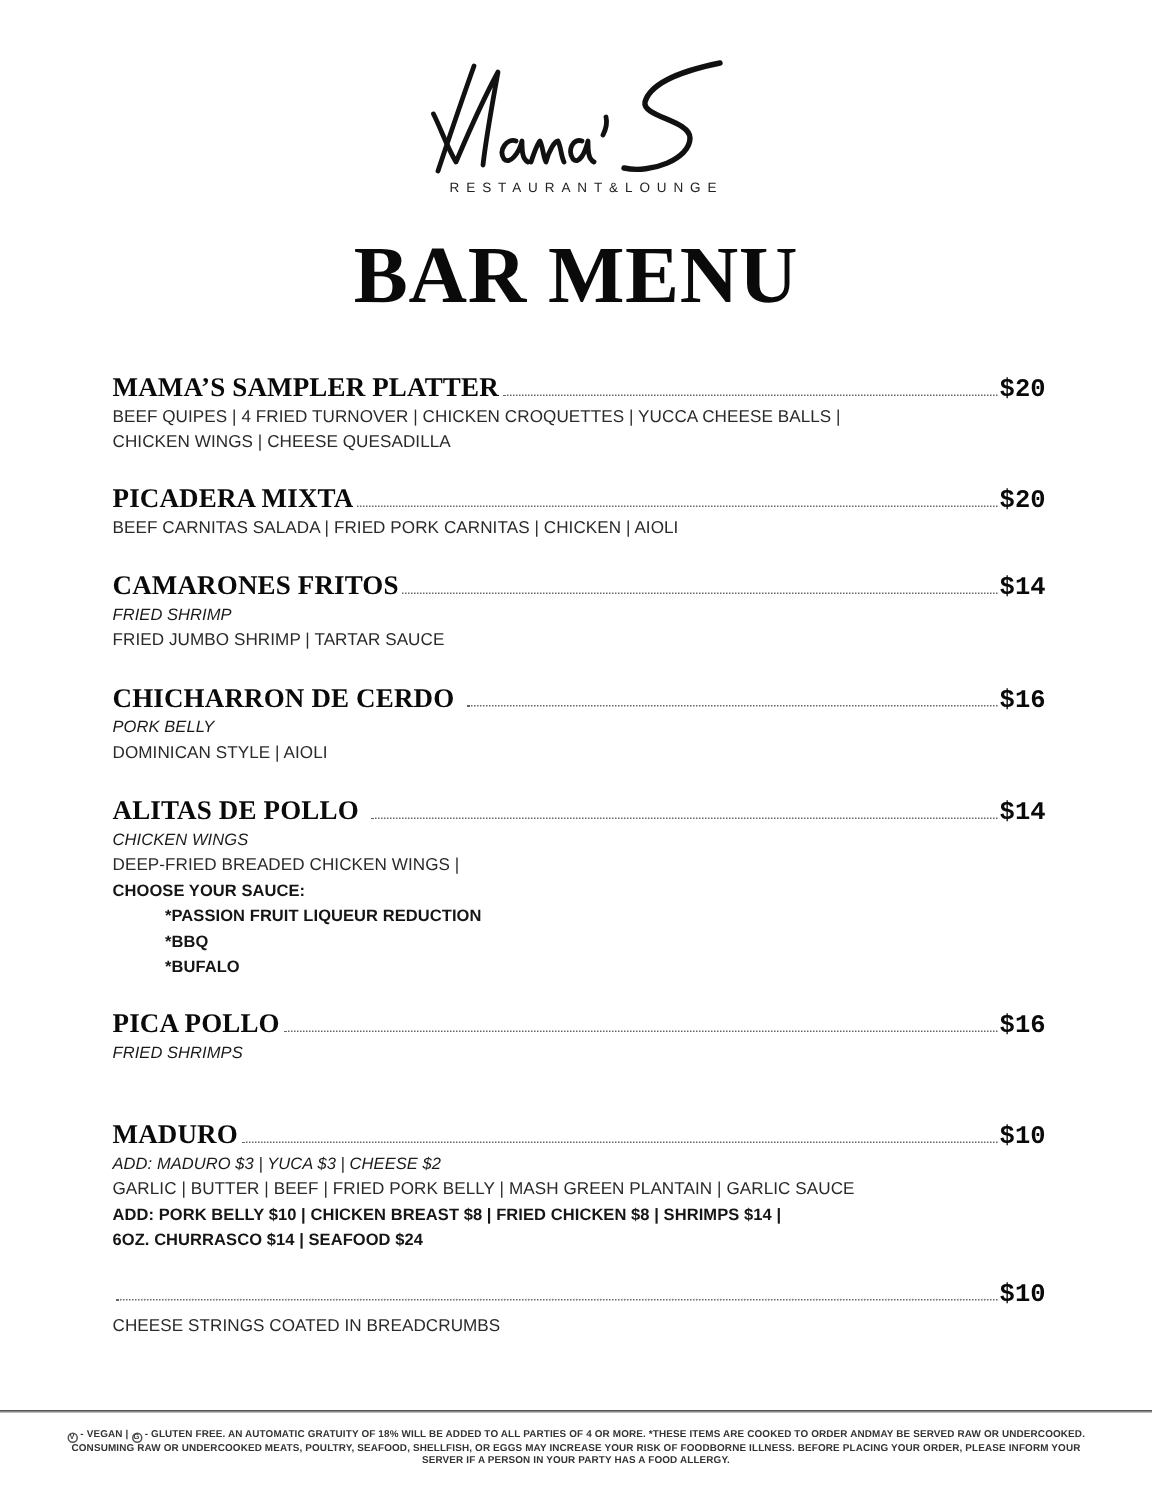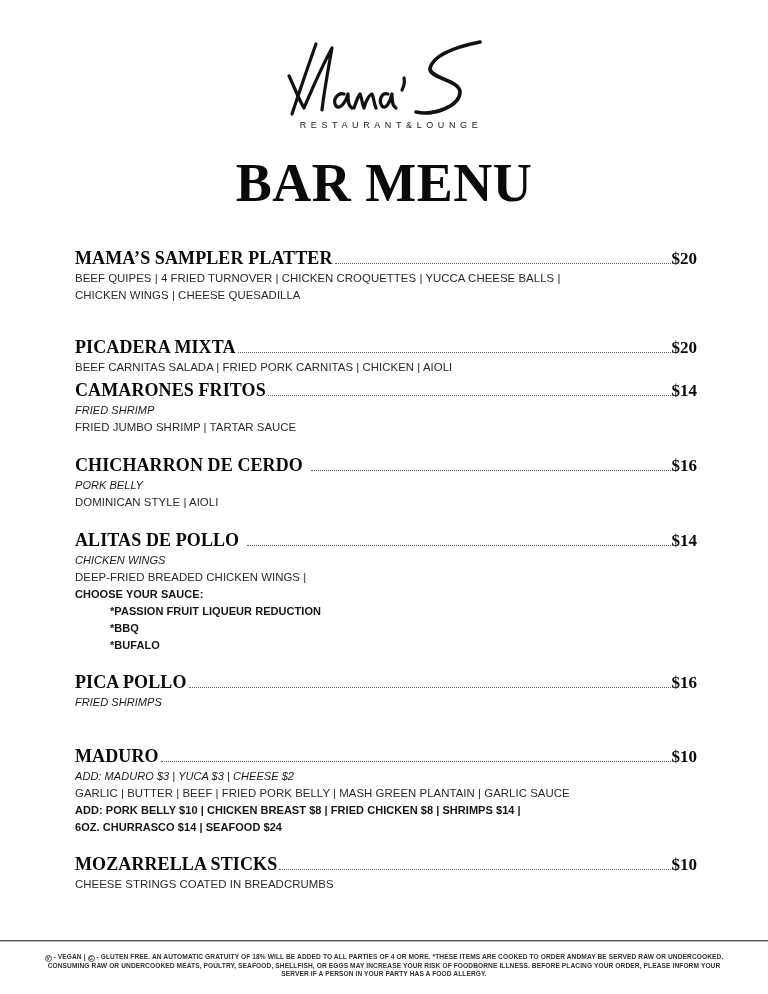--- a/index.html
+++ b/index.html
@@ -26,21 +26,21 @@
       display: flex; align-items: baseline; height: 22px;
     }
     .item-name {
       font-family: "Liberation Serif", serif; font-weight: bold; font-size: 18px;
       color: #0a0a0a; white-space: nowrap; letter-spacing: 0.1px; text-align: right;
     }
     .leader {
       flex: 1; border-bottom: 1px dotted #666666; margin: 0 1px 4px 2px; height: 1px;
     }
     .item-price {
-      font-family: Liberation Serif, serif; font-weight: bold; font-size: 17px;
+      font-family: Liberation Mono, monospace; font-weight: bold; font-size: 17px;
       color: #0a0a0a; white-space: nowrap;
     }
     .line {
       font-family: "Liberation Sans", sans-serif; font-size: 11.4px; line-height: 17px;
       color: #2a2a2a; white-space: nowrap; letter-spacing: 0.05px;
     }
     .line.sub { font-weight: normal; font-style: italic; font-size: 11px; color: #1a1a1a; }
     .line.bold { font-weight: bold; font-size: 11px; color: #151515; }
     .line.indent { padding-left: 35px; }
 
@@ -89,21 +89,21 @@
   <div class="item" style="top:248px;">
     <div class="item-head">
       <span class="item-name">MAMA’S SAMPLER PLATTER</span>
       <span class="leader"></span>
       <span class="item-price">$20</span>
     </div>
     <div class="line">BEEF QUIPES | 4 FRIED TURNOVER | CHICKEN CROQUETTES | YUCCA CHEESE BALLS |</div>
     <div class="line">CHICKEN WINGS | CHEESE QUESADILLA</div>
   </div>
 
-  <div class="item" style="top:322px;margin-top:15px;">
+  <div class="item" style="top:322px;">
     <div class="item-head">
       <span class="item-name">PICADERA MIXTA</span>
       <span class="leader"></span>
       <span class="item-price">$20</span>
     </div>
     <div class="line">BEEF CARNITAS SALADA | FRIED PORK CARNITAS | CHICKEN | AIOLI</div>
   </div>
 
   <div class="item" style="top:380px;">
     <div class="item-head">
@@ -155,21 +155,20 @@
       <span class="item-price">$10</span>
     </div>
     <div class="line sub">ADD: MADURO $3 | YUCA $3 | CHEESE $2</div>
     <div class="line">GARLIC | BUTTER | BEEF | FRIED PORK BELLY | MASH GREEN PLANTAIN | GARLIC SAUCE</div>
     <div class="line bold">ADD: PORK BELLY $10 | CHICKEN BREAST $8 | FRIED CHICKEN $8 | SHRIMPS $14 |</div>
     <div class="line bold">6OZ. CHURRASCO $14 | SEAFOOD $24</div>
   </div>
 
   <div class="item" style="top:854px;">
     <div class="item-head">
-      <span class="item-name">MOZARRELLA STICKS</span>
       <span class="leader"></span>
       <span class="item-price">$10</span>
     </div>
     <div class="line">CHEESE STRINGS COATED IN BREADCRUMBS</div>
   </div>
 </div>
 
 <div class="footer-rule"></div>
 <div class="footer">
   <div>

